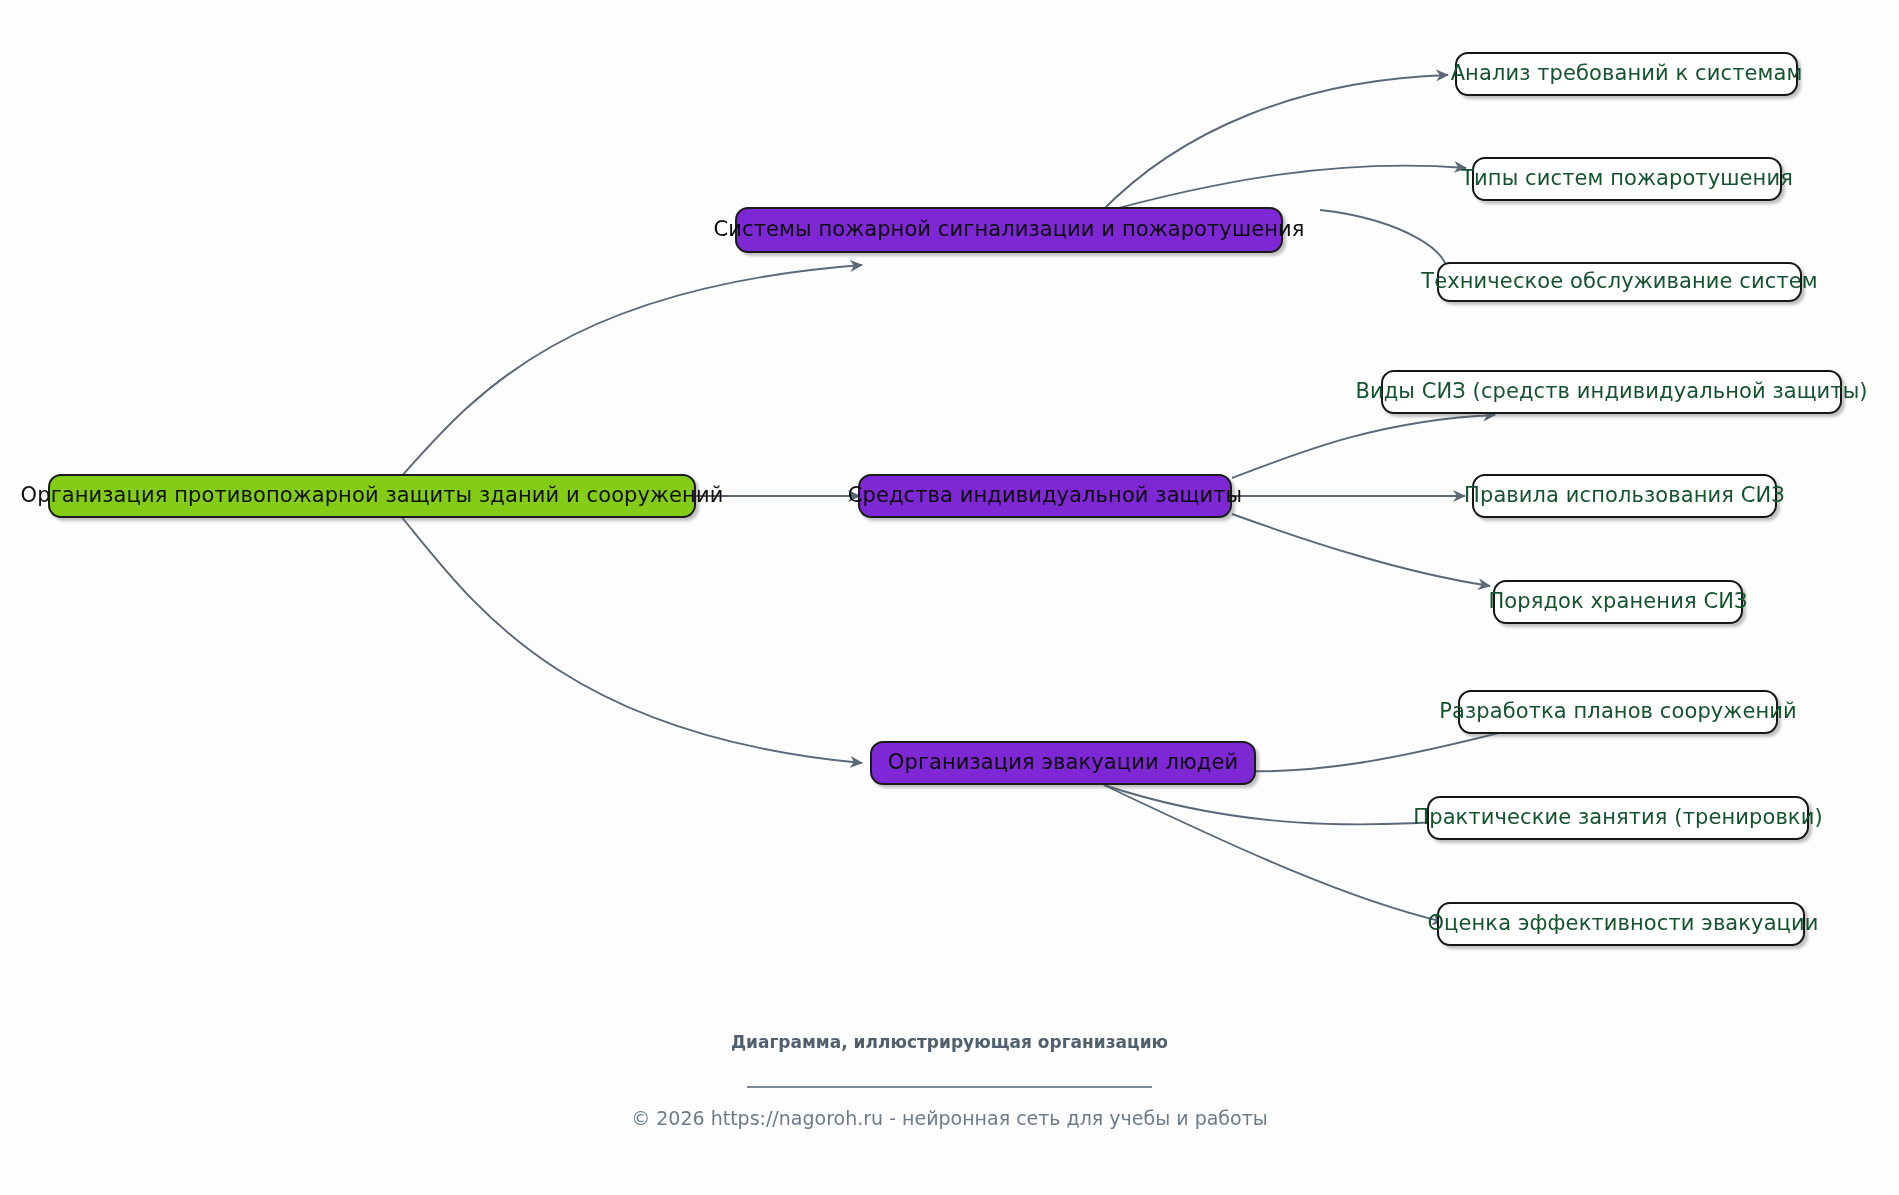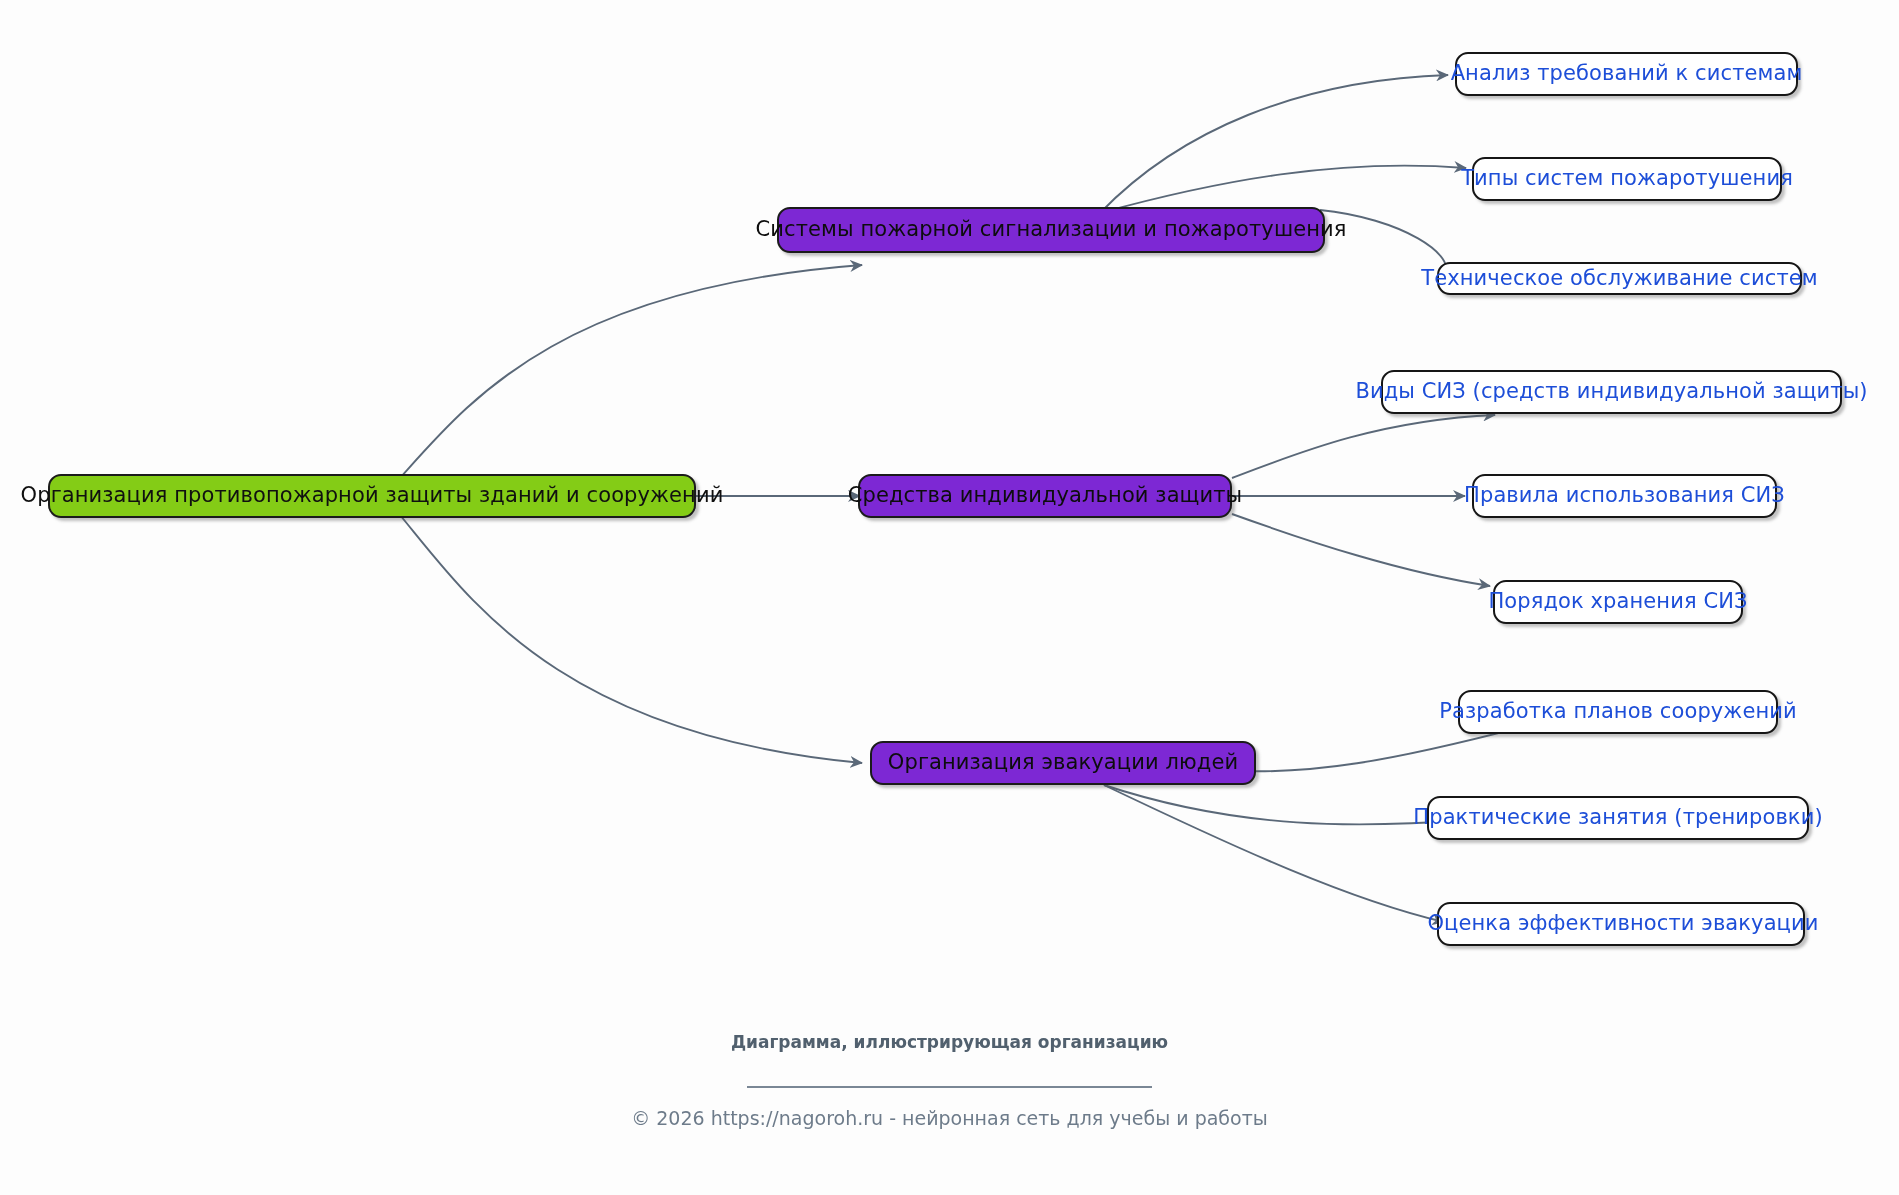--- a/index.html
+++ b/index.html
@@ -30,21 +30,21 @@
   }
   .node {
     position: absolute;
     box-sizing: border-box;
     display: flex;
     align-items: center;
     justify-content: center;
     border: 2px solid #161616;
     border-radius: 13px;
     background: #ffffff;
-    color: #1d4ed8;
+    color: #14532d;
     font-size: 21px;
     line-height: 1.1;
     white-space: nowrap;
     padding: 0 16px;
     box-shadow: 3px 3px 3px rgba(80,80,80,0.35);
     letter-spacing: 0.1px;
   }
   .node.root {
     background: #84cc16;
     border-color: #1b1b1b;
@@ -118,33 +118,33 @@
       <path d="M 1200 768 C 1300 780 1400 760 1556 718"></path>
       <path d="M 1104 785 C 1240 830 1360 828 1468 820"></path>
       <path d="M 1104 785 C 1240 850 1350 900 1444 922"></path>
     </g>
   </svg>
 
   <div class="node root" style="left:48px; top:474px; width:648px; height:44px;">
     <span>Организация противопожарной защиты зданий и сооружений</span>
   </div>
 
-  <div class="node branch" style="left:777px; top:207px; width:548px; height:46px;justify-content:center;">
+  <div class="node branch" style="left:735px; top:207px; width:548px; height:46px;justify-content:center;">
     <span>Системы пожарной сигнализации и пожаротушения</span>
   </div>
 
   <div class="node leaf" style="left:1455px; top:52px; width:343px; height:44px;">
     <span>Анализ требований к системам</span>
   </div>
 
   <div class="node leaf" style="left:1472px; top:157px; width:310px; height:44px;">
     <span>Типы систем пожаротушения</span>
   </div>
 
-  <div class="node leaf" style="left:1437px; top:262px; width:365px; height:33px;">
+  <div class="node leaf" style="left:1437px; top:262px; width:365px; height:40px;">
     <span>Техническое обслуживание систем</span>
   </div>
 
   <div class="node branch" style="left:858px; top:474px; width:374px; height:44px;">
     <span>Средства индивидуальной защиты</span>
   </div>
 
   <div class="node leaf" style="left:1381px; top:370px; width:461px; height:44px;">
     <span>Виды СИЗ (средств индивидуальной защиты)</span>
   </div>

